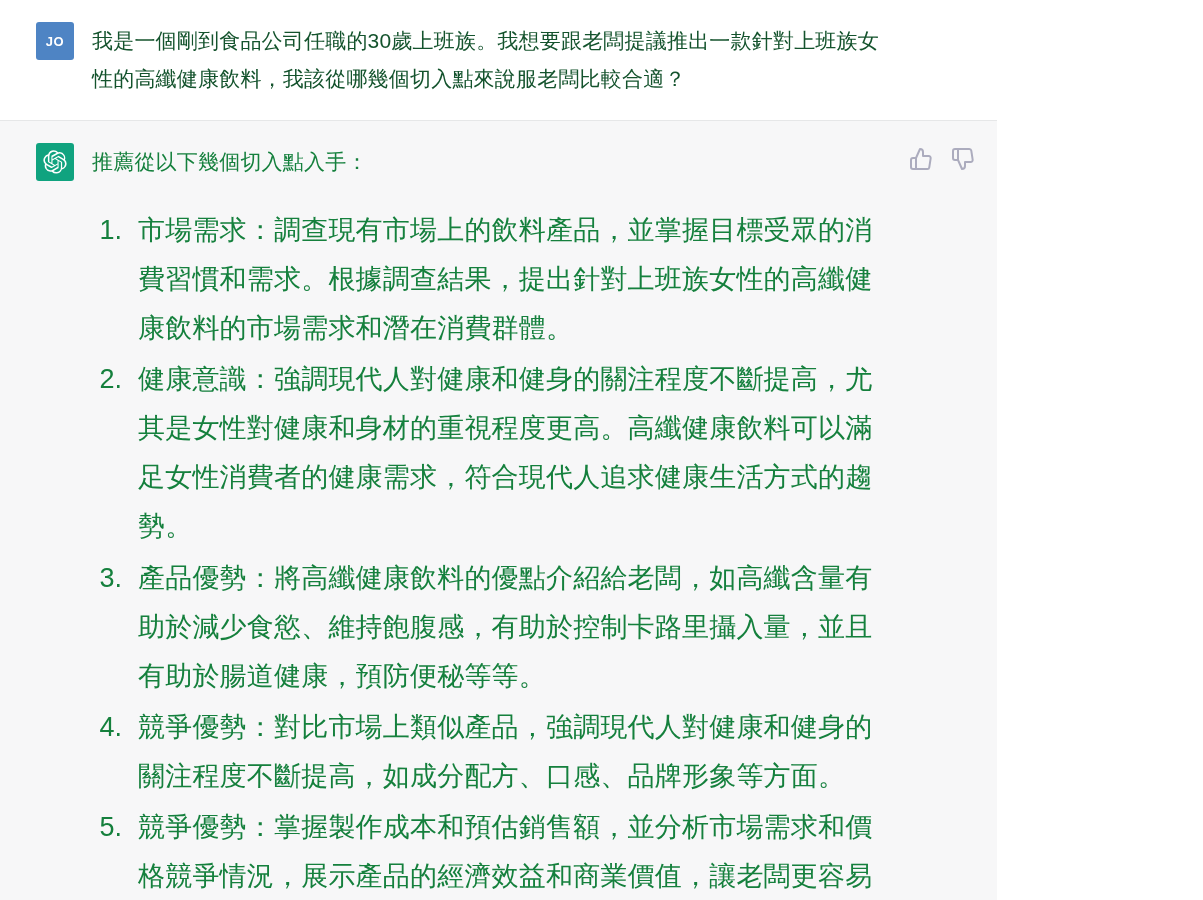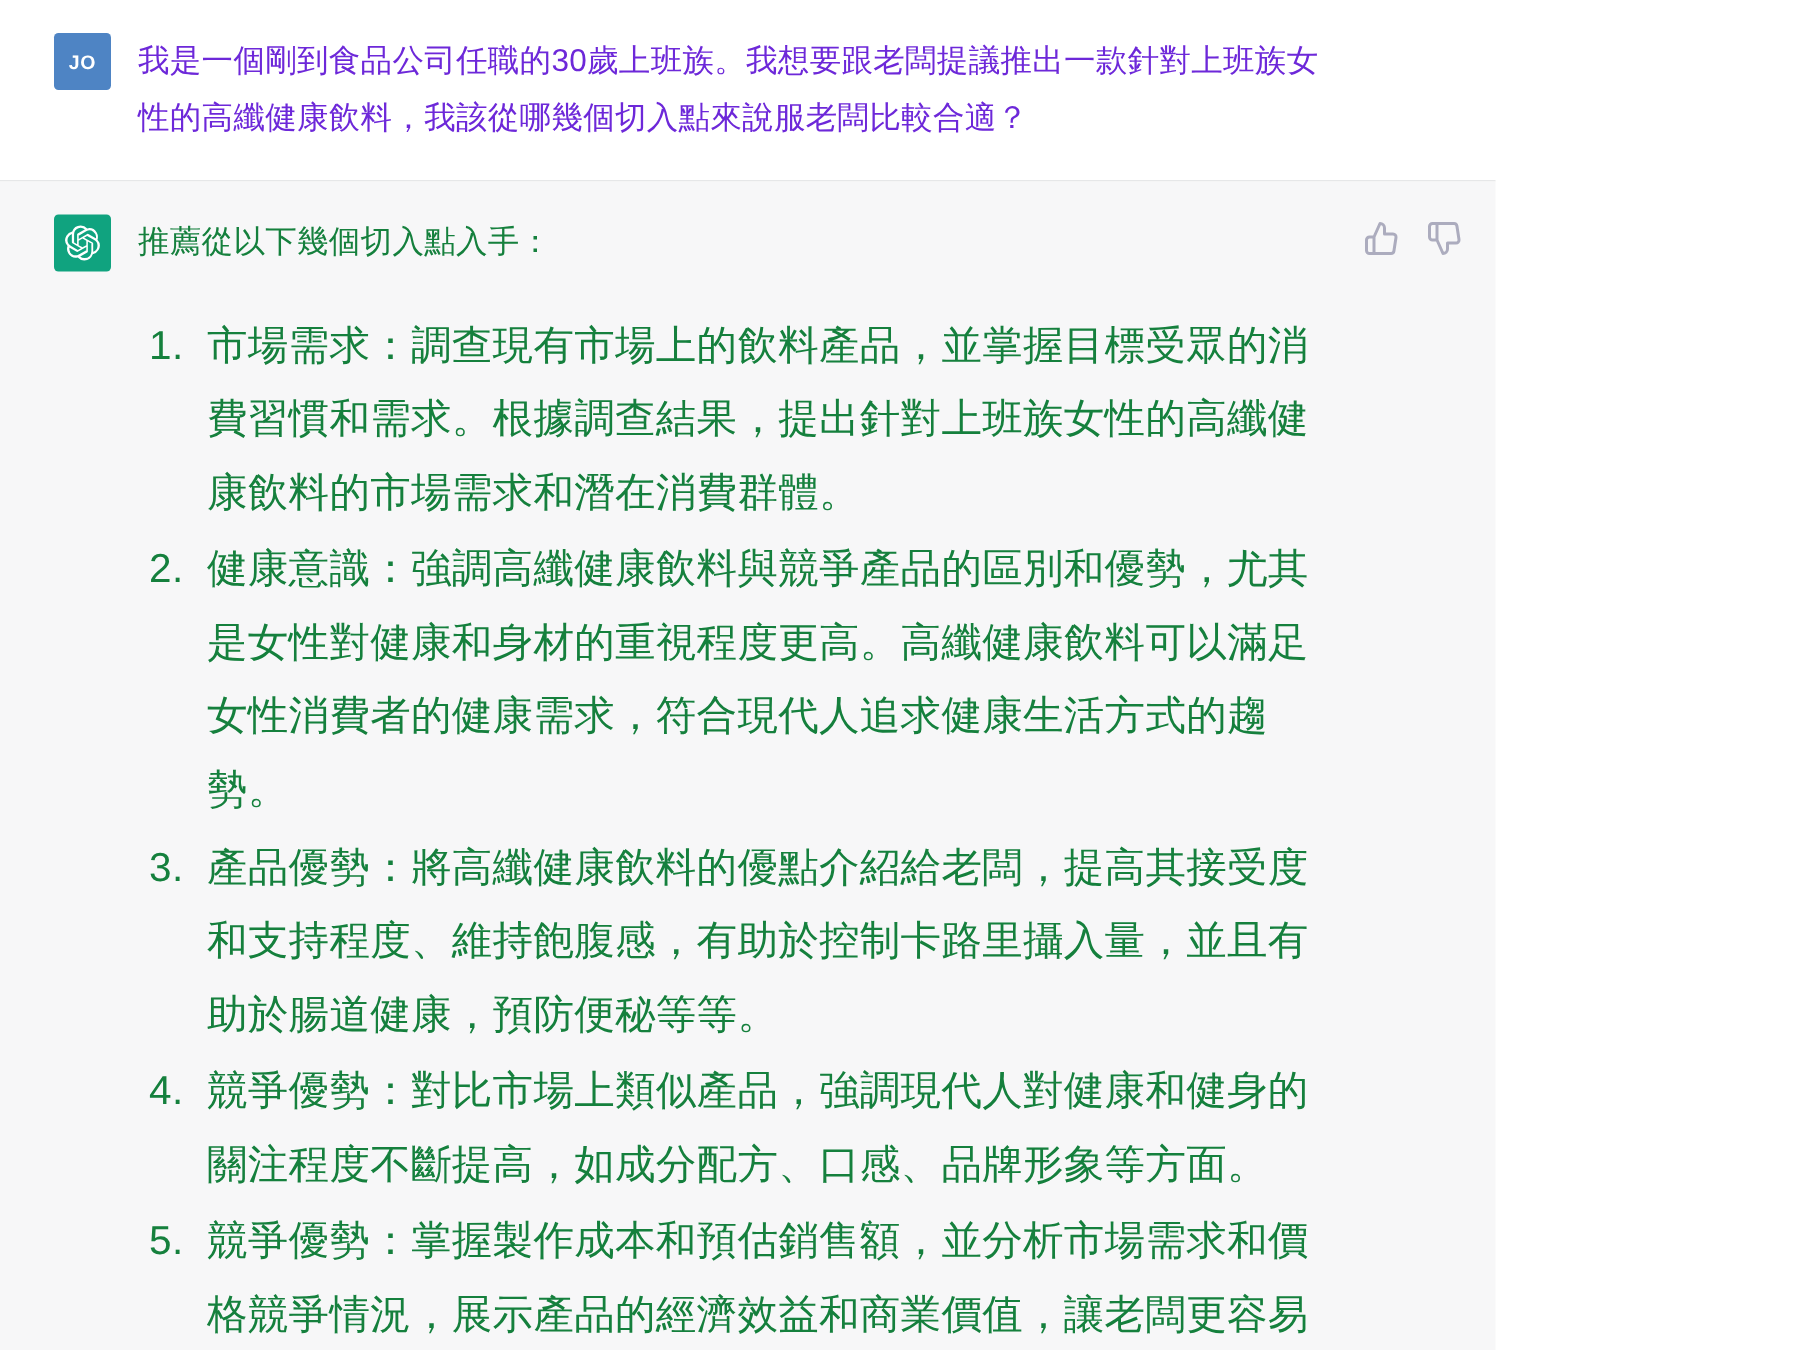--- a/index.html
+++ b/index.html
@@ -62,21 +62,21 @@
   }
   .content-col {
     flex: 1;
     padding-right: 110px;
     box-sizing: border-box;
     position: relative;
   }
   .msg-text {
     font-size: 21px;
     line-height: 1.82;
-    color: #6d28d9;
+    color: #14532d;
     letter-spacing: 0.2px;
   }
   .assistant .msg-text {
     color: #15803d;
   }
   p.para {
     margin: 0;
   }
   ol.points {
     margin: 24px 0 0 0;
@@ -152,22 +152,22 @@
             <path d="M14 9V5a3 3 0 0 0-3-3l-4 9v11h11.28a2 2 0 0 0 2-1.7l1.38-9a2 2 0 0 0-2-2.3zM7 22H4a2 2 0 0 1-2-2v-7a2 2 0 0 1 2-2h3"></path>
           </svg>
         </span>
       </div>
 
       <div class="msg-text">
         <p class="para">推薦從以下幾個切入點入手：</p>
 
         <ol class="points">
           <li>市場需求：調查現有市場上的飲料產品，並掌握目標受眾的消費習慣和需求。根據調查結果，提出針對上班族女性的高纖健康飲料的市場需求和潛在消費群體。</li>
-          <li>健康意識：強調高纖健康飲料與競爭產品的區別和優勢，尤其是女性對健康和身材的重視程度更高。高纖健康飲料可以滿足女性消費者的健康需求，符合現代人追求健康生活方式的趨勢。</li>
-          <li>產品優勢：將高纖健康飲料的優點介紹給老闆，提高其接受度和支持程度、維持飽腹感，有助於控制卡路里攝入量，並且有助於腸道健康，預防便秘等等。</li>
+          <li>健康意識：強調現代人對健康和健身的關注程度不斷提高，尤其是女性對健康和身材的重視程度更高。高纖健康飲料可以滿足女性消費者的健康需求，符合現代人追求健康生活方式的趨勢。</li>
+          <li>產品優勢：將高纖健康飲料的優點介紹給老闆，如高纖含量有助於減少食慾、維持飽腹感，有助於控制卡路里攝入量，並且有助於腸道健康，預防便秘等等。</li>
           <li>競爭優勢：對比市場上類似產品，強調現代人對健康和健身的關注程度不斷提高，如成分配方、口感、品牌形象等方面。</li>
           <li>競爭優勢：掌握製作成本和預估銷售額，並分析市場需求和價格競爭情況，展示產品的經濟效益和商業價值，讓老闆更容易接受你的提議。</li>
         </ol>
 
       </div>
     </div>
   </div>
 
 </div>
 

